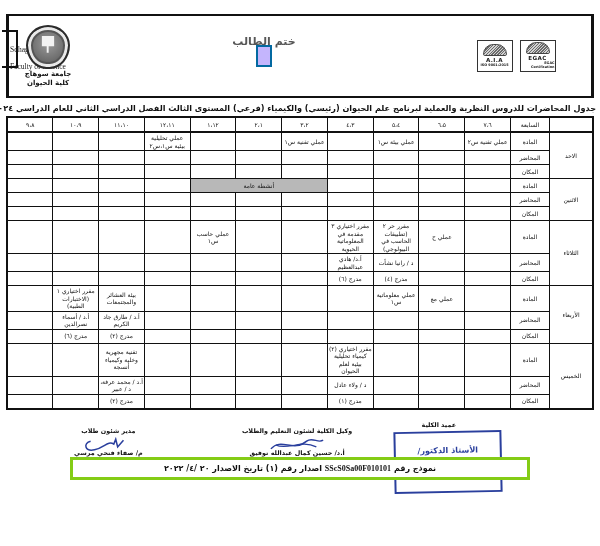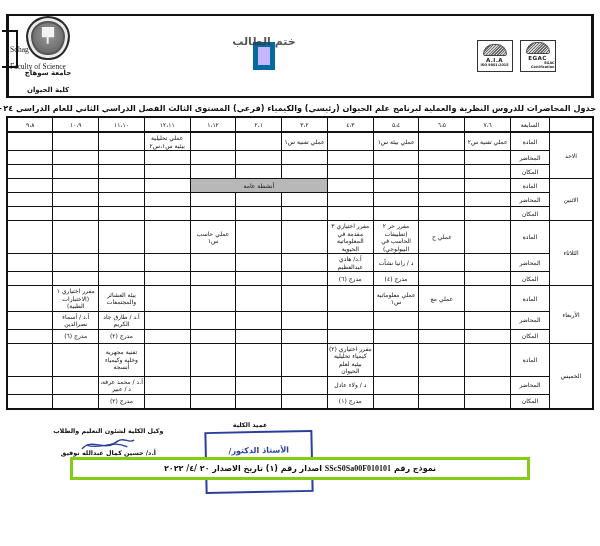--- a/index.html
+++ b/index.html
@@ -22,22 +22,22 @@
     border:2px solid #111;
     height:84px;
     display:flex;align-items:stretch;
     position:relative;
     margin:0 2px;
     box-sizing:border-box;
   }
   .hdr-right{
     width:78px;flex:0 0 78px;
     border-left:1px solid #111;
-    display:flex;flex-direction:column;align-items:center;justify-content:flex-start;
-    gap:9px;
+    display:flex;flex-direction:column;align-items:center;justify-content:center;
+    gap:1px;
   }
   .uni-logo{
     width:40px;height:40px;
     border-radius:50% 50% 46% 46%/46% 46% 54% 54%;
     background:radial-gradient(circle at 50% 42%, #9a9a9a 0%, #6d6d6d 55%, #3c3c3c 100%);
     border:2px solid #2b2b2b;
     position:relative;
     box-shadow:inset 0 0 0 3px #e9e9e9, inset 0 0 0 5px #555;
   }
   .uni-logo:before{
@@ -46,21 +46,21 @@
     width:13px;height:17px;background:#f2f2f2;
     clip-path:polygon(0 0,100% 0,100% 62%,55% 62%,55% 100%,40% 100%,40% 62%,0 62%);
   }
   .hdr-right .ht{font-size:7px;font-weight:bold;letter-spacing:.3px;}
 
   .hdr-mid{
     flex:1;display:flex;align-items:center;justify-content:center;
     padding:0 4px;
   }
   .accred-box{
-    border:5px solid #0369a1;
+    border:2px solid #0369a1;
     padding:9px 6px;
     font-size:7.4px;font-weight:bold;
     white-space:nowrap;
     position:relative;
     background:#c4b5fd;
   }
   .stamp-word{
     position:absolute;
     top:-12px;left:50%;transform:translateX(-50%);
     font-size:11px;font-weight:bold;color:#3a3a3a;
@@ -469,20 +469,27 @@
 
     <div class="sig">
       <span class="role">وكيل الكلية لشئون التعليم والطلاب</span>
       <svg class="scribble" viewBox="0 0 60 20">
         <path d="M3 14 C14 2, 26 18, 40 6 C46 1, 52 9, 57 5" stroke="#2a3f9d" stroke-width="1.5" fill="none"></path>
         <path d="M8 10 C20 16, 34 4, 50 12" stroke="#2a3f9d" stroke-width="1.3" fill="none"></path>
       </svg>
       <span class="who">أ.د/ حسين كمال عبدالله توفيق</span>
     </div>
 
+    <div class="sig">
+      <span class="role">مدير شئون طلاب</span>
+      <svg class="scribble" viewBox="0 0 60 20">
+        <path d="M12 6 C4 8, 6 17, 16 15 C26 13, 30 5, 36 9 L38 4 L40 12 L46 5" stroke="#2a3f9d" stroke-width="1.6" fill="none"></path>
+      </svg>
+      <span class="who">م/ صفاء فتحي مرسي</span>
+    </div>
   </div>
 
   <div class="footer-box">
     <span>نموذج رقم</span>
     <span class="code">SScS0Sa00F010101</span>
     <span>اصدار رقم (١) تاريخ الاصدار ٢٠ /٤/ ٢٠٢٢</span>
   </div>
 
 </div>
 

